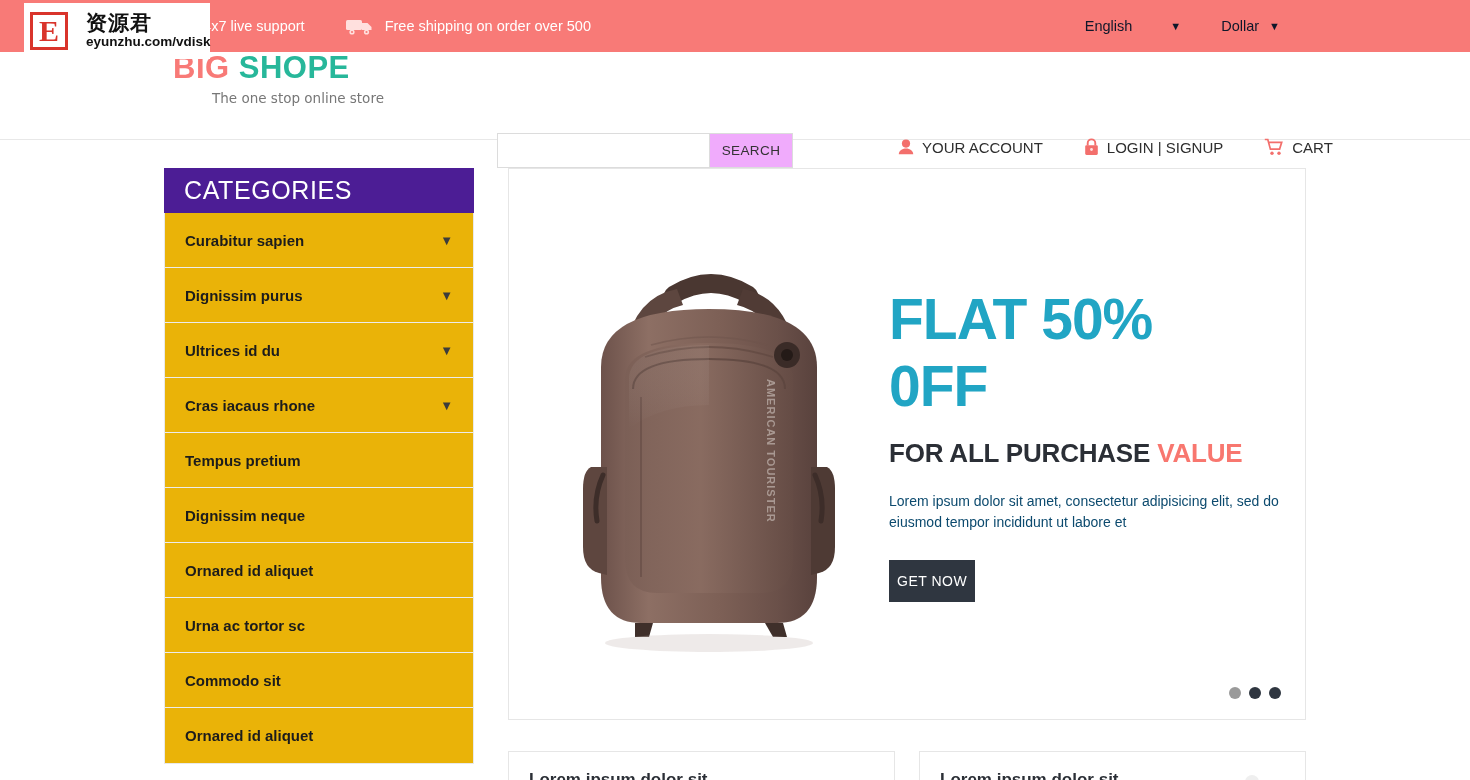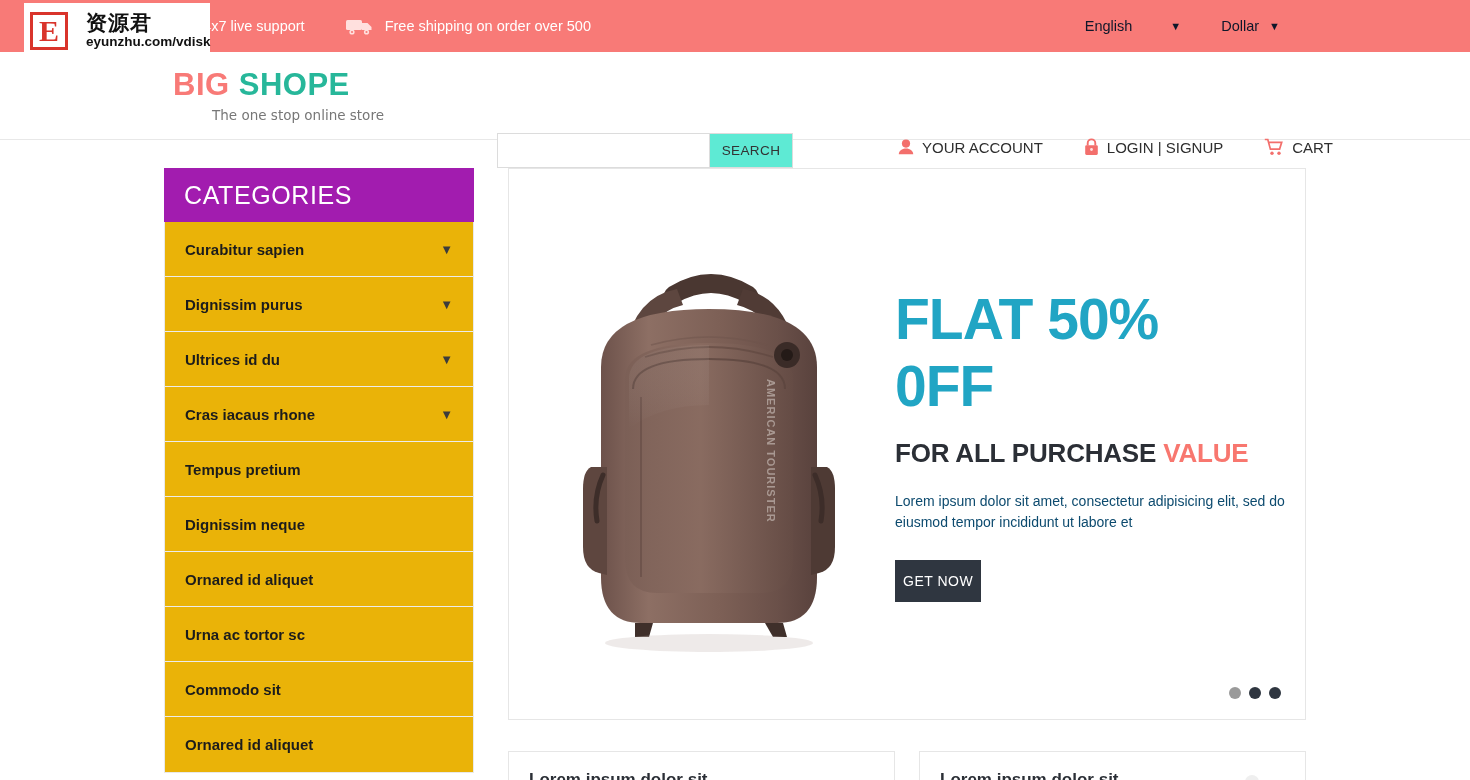--- a/index.html
+++ b/index.html
@@ -81,21 +81,20 @@
     letter-spacing: 1px;
   }
   .wm-url { font-size: 13.5px; font-weight: bold; color: #111; margin-top: 1px; }
 
   
   .header {
     height: 88px;
     background: #ffffff;
     border-bottom: 1px solid #e8e8e8;
     display: flex;
-    align-items: center;
     position: relative;
   }
   .logo { margin-left: 173px; width: 250px; }
   .logo-top { font-size: 31px; font-weight: bold; letter-spacing: 0.5px; line-height: 1; }
   .logo-big { color: #f87a77; }
   .logo-shope { color: #27b79a; }
   .logo-sub {
     font-size: 13.5px; color: #777; margin-top: 7px; text-align: center;
     font-family: "DejaVu Sans", sans-serif;
   }
@@ -107,21 +106,21 @@
   }
   .searchwrap input {
     width: 211px; border: none; outline: none;
     padding: 0 8px; font-size: 14px;
     font-family: "Liberation Sans", sans-serif;
     background: #fff;
   }
   .search-btn {
     width: 83px;
     border: none; border-left: 1px solid #dcdcdc;
-    background: #5eead4; color: #333;
+    background: #f0abfc; color: #333;
     font-size: 13.5px; letter-spacing: 0.4px;
     cursor: pointer;
     font-family: "Liberation Sans", sans-serif;
   }
   .acct {
     position: absolute; left: 898px; top: 86px;
     display: flex; align-items: center; gap: 41px;
   }
   .acct-item {
     display: flex; align-items: center;
@@ -130,22 +129,22 @@
   }
   .acct-item .ico { display: inline-flex; align-items: center; margin-right: 8px; }
 
   
   .main {
     display: flex;
     padding: 28px 0 0 0;
   }
   .sidebar { width: 310px; margin-left: 164px; flex: 0 0 auto; }
   .cat-head {
-    background: #a21caf; color: #ffffff;
-    height: 54px; display: flex; align-items: center;
+    background: #4c1d95; color: #ffffff;
+    height: 45px; display: flex; align-items: center;
     padding-left: 20px;
     font-size: 25px; letter-spacing: 0.6px;
   }
   .cat-list { border: 1px solid #e9e9e9; border-top: none; background: #eab308; }
   .cat-item {
     height: 55px;
     display: flex; align-items: center; justify-content: space-between;
     padding: 0 20px;
     border-bottom: 1px solid #ececec;
     font-size: 15px; font-weight: bold; color: #1c1c1c;
@@ -164,21 +163,21 @@
     display: flex;
     align-items: center;
     overflow: hidden;
   }
   .slide-img {
     width: 360px; height: 430px;
     margin-left: 20px;
     flex: 0 0 auto;
     position: relative;
   }
-  .slide-txt { margin-left: 6px; padding-right: 20px; }
+  .slide-txt { margin-left: 0; padding-right: 20px; }
   .headline {
     font-size: 57px; font-weight: bold; color: #21a5c4;
     line-height: 1.18; letter-spacing: -1px;
     max-width: 320px;
   }
   .subhead {
     font-size: 26px; font-weight: bold; color: #2b2f36;
     margin-top: 18px; letter-spacing: -0.2px;
   }
   .subhead .hl { color: #f8776f; }

